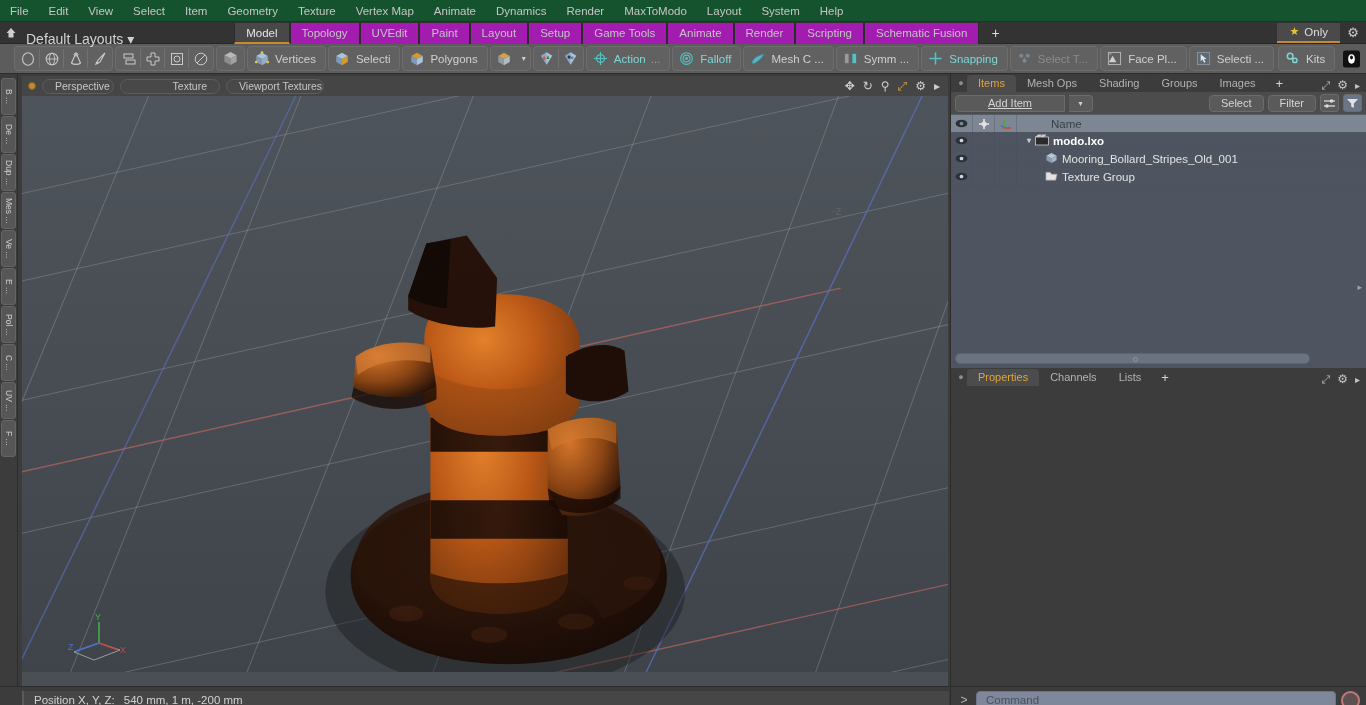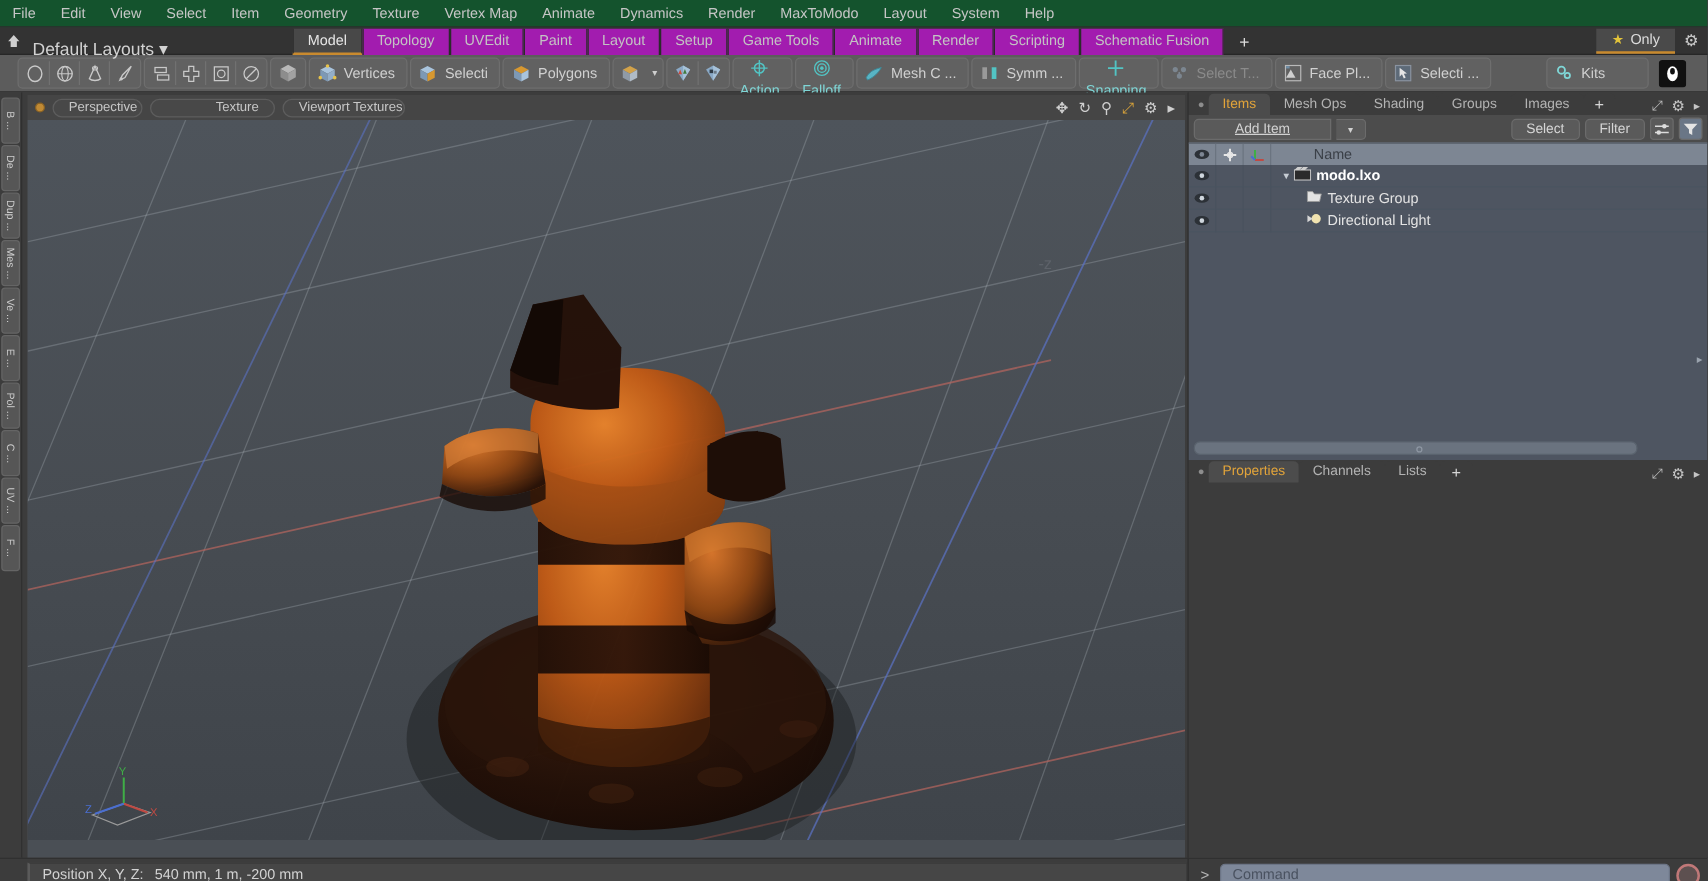--- a/index.html
+++ b/index.html
@@ -61,21 +61,21 @@
     height:23px; min-width:23px; display:flex; align-items:center; justify-content:center;
     gap:4px; padding:0 3px; color:#cfcfcf; font-size:11px; white-space:nowrap;
   }
   .tsep { width:1px; height:19px; background:#717171; }
   .pill {
     display:flex; align-items:center; gap:5px; height:25px; padding:0 9px 0 5px;
     background:#616161; border:1px solid #6e6e6e; border-radius:4px;
     color:#d0d0d0; font-size:11.5px; white-space:nowrap;
   }
   .pill.dim { color:#8b8b8b; }
-  .pill.teal { color:#7fd6d6;flex-direction:column; }
+  .pill.teal { color:#7fd6d6; }
   .pill .tw { display:inline-flex; width:17px; justify-content:center; }
   .spacer-flex { flex:1; }
 
   
   svg.ic { display:block; }
 
   
   .main { display:flex; height:612px; }
 
   
@@ -743,20 +743,41 @@
             <span>
               <svg width="14" height="12" viewBox="0 0 14 12">
                   <rect x="0.5" y="3" width="13" height="8" fill="#2b2b2b" stroke="#cfcfcf" stroke-width=".8"></rect>
                   <path d="M0.5 3 L3 0.5 L7 0.5 L4.5 3 Z M5 3 L7.5 0.5 L11.5 0.5 L9 3 Z" fill="#cfcfcf"></path>
                 </svg>
             </span>
             <span>modo.lxo</span>
           </div>
         </div>
 
+        <div class="lrow">
+          <div class="eye">
+            <svg width="13" height="9" viewBox="0 0 14 9">
+                <ellipse cx="7" cy="4.5" rx="6.3" ry="4" fill="#2c3137"></ellipse>
+                <circle cx="7" cy="4.5" r="2" fill="#cfd6dd"></circle>
+              </svg>
+          </div>
+          <div class="c2"></div>
+            <div class="c3"></div>
+          <div class="nm" style="padding-left:10px;">
+            <span class="indent"></span>
+            <span>
+              <svg width="13" height="12" viewBox="0 0 14 13">
+                  <path d="M7 1 L12.5 4 L7 7 L1.5 4 Z" fill="#b6c7d6"></path>
+                  <path d="M1.5 4 L7 7 L7 12 L1.5 9 Z" fill="#8b9db0"></path>
+                  <path d="M12.5 4 L7 7 L7 12 L12.5 9 Z" fill="#a3b5c6"></path>
+                </svg>
+            </span>
+            <span>Mooring_Bollard_Stripes_Old_001</span>
+          </div>
+        </div>
 
         <div class="lrow">
           <div class="eye">
             <svg width="13" height="9" viewBox="0 0 14 9">
                 <ellipse cx="7" cy="4.5" rx="6.3" ry="4" fill="#2c3137"></ellipse>
                 <circle cx="7" cy="4.5" r="2" fill="#cfd6dd"></circle>
               </svg>
           </div>
           <div class="c2"></div>
             <div class="c3"></div>
@@ -764,40 +785,20 @@
             <span class="indent"></span>
             <span>
               <svg width="13" height="12" viewBox="0 0 14 12">
                   <path d="M1 2 L5.5 2 L7 4 L13 4 L11.5 10.5 L1 10.5 Z" fill="#e3e3e3" stroke="#9a9a9a" stroke-width=".7"></path>
                 </svg>
             </span>
             <span>Texture Group</span>
           </div>
         </div>
 
-        <div class="lrow">
-          <div class="eye">
-            <svg width="13" height="9" viewBox="0 0 14 9">
-                <ellipse cx="7" cy="4.5" rx="6.3" ry="4" fill="#2c3137"></ellipse>
-                <circle cx="7" cy="4.5" r="2" fill="#cfd6dd"></circle>
-              </svg>
-          </div>
-          <div class="c2"></div>
-            <div class="c3"></div>
-          <div class="nm" style="padding-left:10px;">
-            <span class="indent"></span>
-            <span>
-              <svg width="13" height="12" viewBox="0 0 14 12">
-                  <circle cx="8.5" cy="6" r="4" fill="#f1e3b0"></circle>
-                  <path d="M1 3 L5.5 6 L1 9 Z" fill="#d8d8d8"></path>
-                </svg>
-            </span>
-            <span>Directional Light</span>
-          </div>
-        </div>
 
         <div class="vscroll-arrow">▸</div>
         <div class="hscroll">
           <div class="knob"></div>
         </div>
       </div>
 
       <div class="tabrow" style="background:#3c3c3c;">
         <div class="circ">●</div>
         <div class="ptab active">Properties</div>

